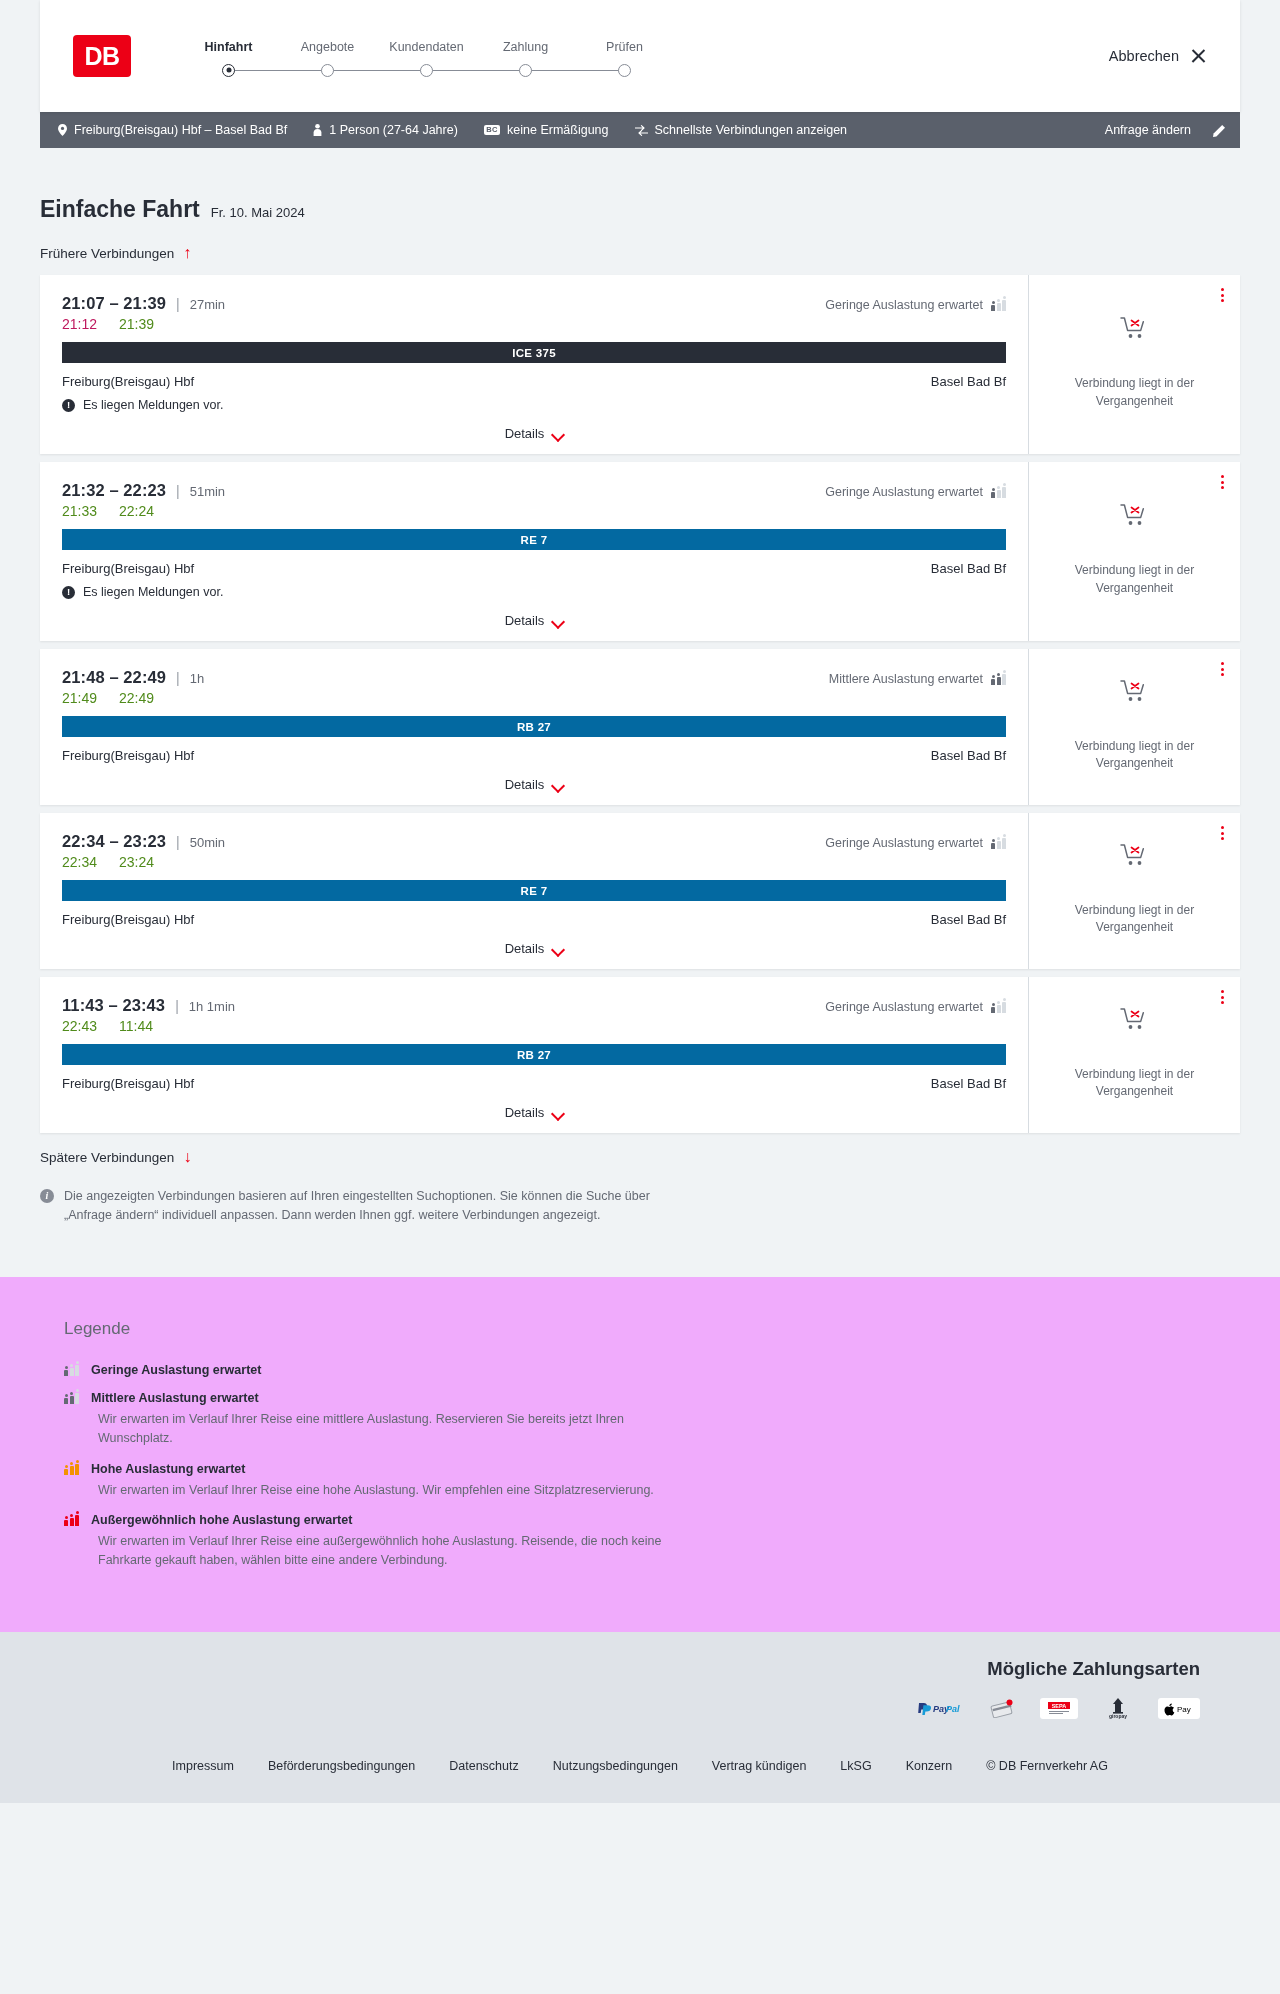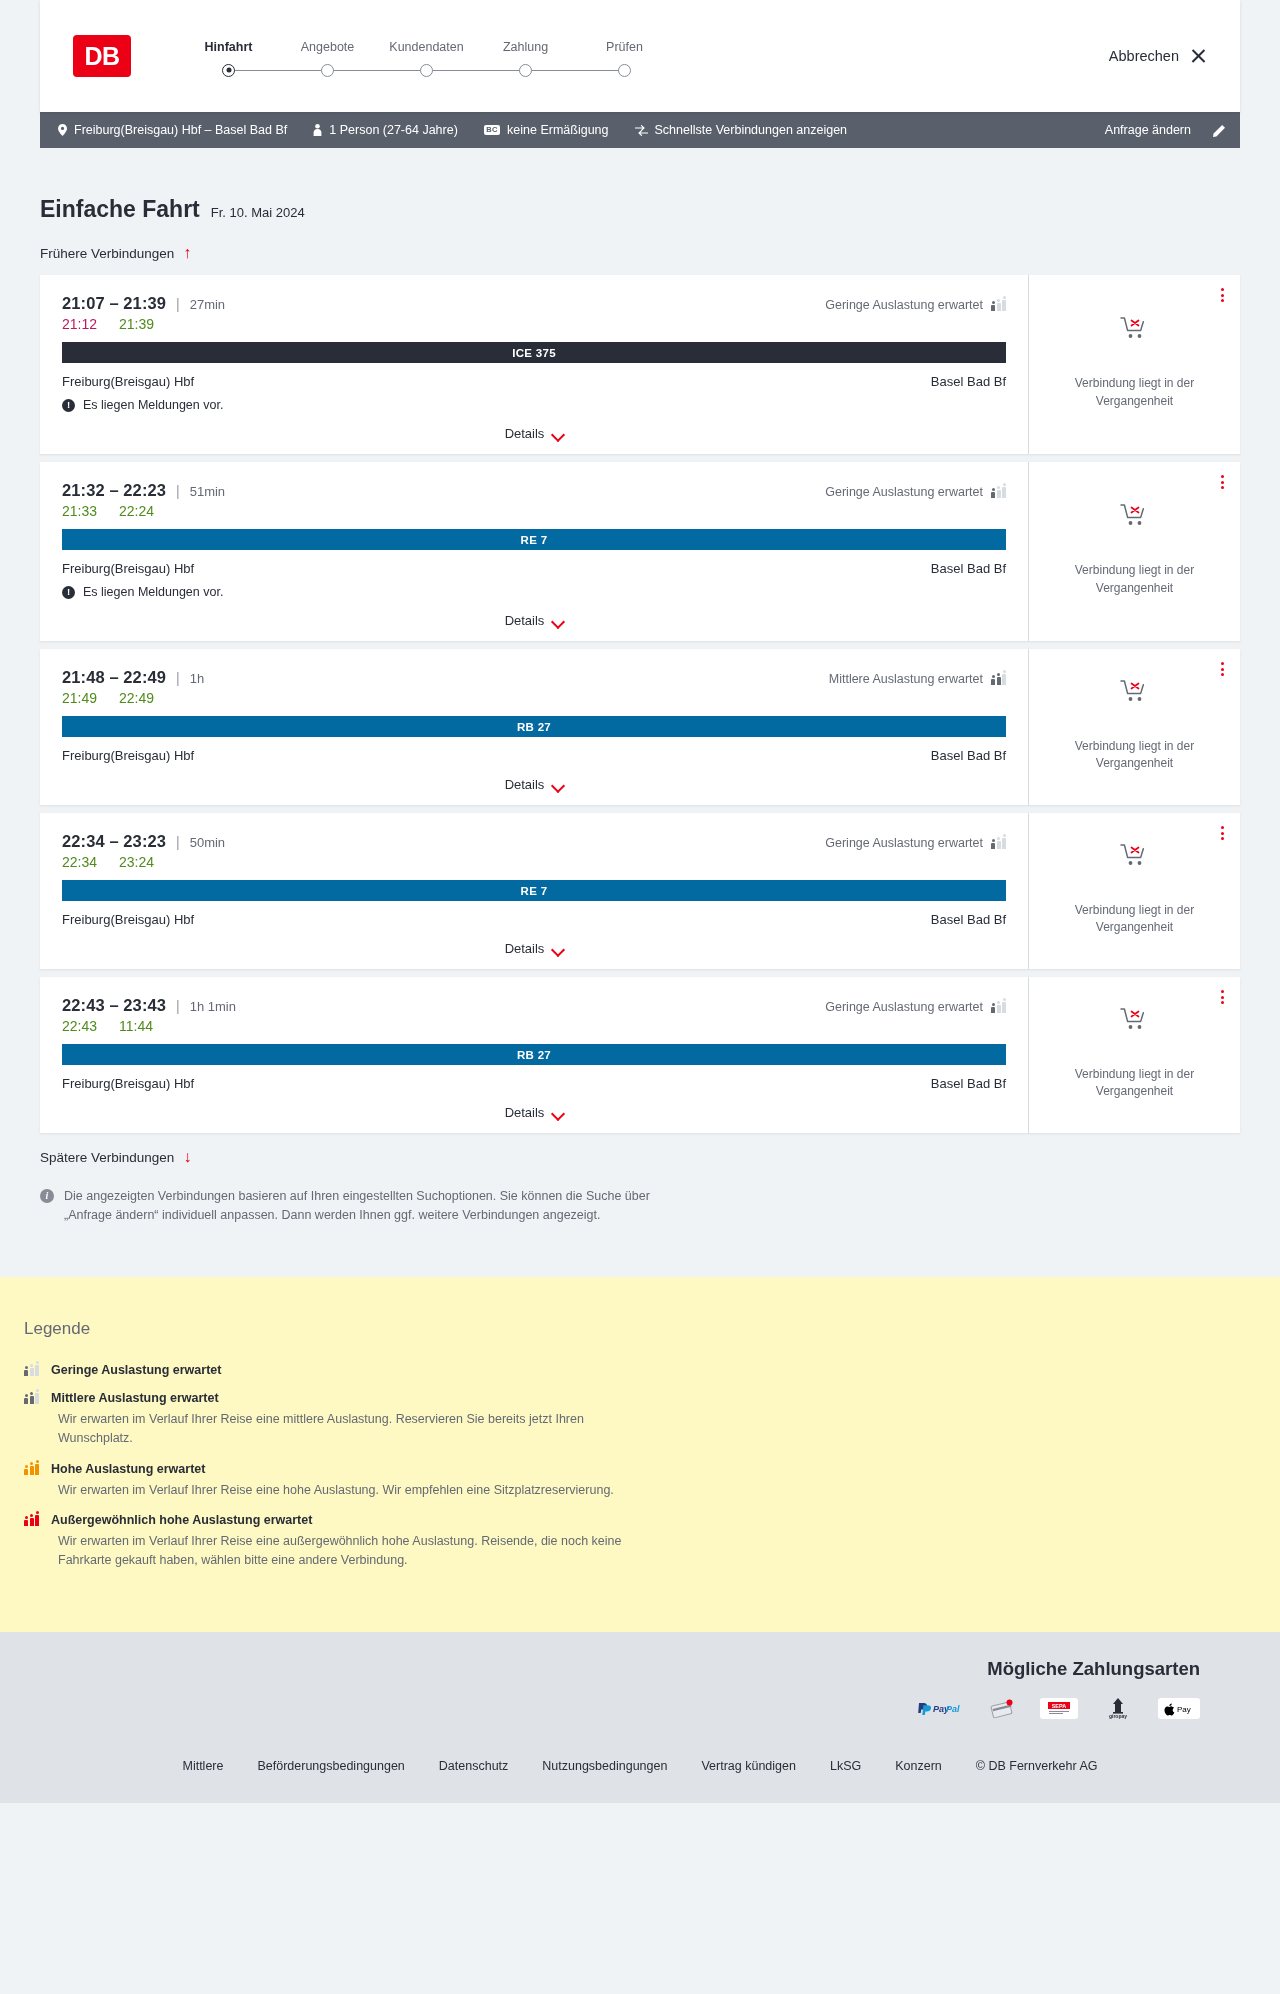--- a/index.html
+++ b/index.html
@@ -366,22 +366,22 @@
     justify-content: center;
     flex: none;
     margin-top: 2px;
     font-style: italic;
     font-family: "Liberation Serif", serif;
   }
   .info-note .txt { max-width: 610px; }
 
   
   .legend-sec {
-    background: #fef9c3;
-    padding: 42px 40px 48px 24px;
+    background: #f0abfc;
+    padding: 42px 40px 48px 64px;
   }
   .legend-title {
     font-size: 17px;
     color: #646973;
     margin-bottom: 24px;
   }
   .leg-item { margin-bottom: 14px; }
   .leg-head {
     display: flex;
     align-items: center;
@@ -765,21 +765,21 @@
                 <circle cx="10.5" cy="21" r="1.9" fill="#646973"></circle>
                 <circle cx="19.5" cy="21" r="1.9" fill="#646973"></circle>
                 <path d="M11.5 5.5l7 5M18.5 5.5l-7 5" stroke="#ec0016" stroke-width="1.7" stroke-linecap="round"></path>
               </svg></span>
             <span class="past-txt">Verbindung liegt in der Vergangenheit</span>
           </div>
         </div>
         <div class="conn">
           <div class="conn-left">
             <div class="row-times">
-              <span class="times-main">22:43 – 23:43</span>
+              <span class="times-main">11:43 – 23:43</span>
               <span class="sep-pipe">|</span>
               <span class="dur">1h 1min</span>
               <span class="occ">
                 <span>Geringe Auslastung erwartet</span>
                 <span class="occ-ico">
                   <span class="pf p1" style="background:#646973"></span>
                   <span class="pf p2" style="background:#d7dce1"></span>
                   <span class="pf p3" style="background:#d7dce1"></span>
                 </span>
               </span>
@@ -917,21 +917,21 @@
           <rect width="32" height="15" rx="2.5" fill="#ffffff"></rect>
           <path d="M8.2 4.3c.4-.5.7-1.2.6-1.9-.6 0-1.4.4-1.8.9-.4.5-.7 1.2-.6 1.8.7.1 1.4-.3 1.8-.8Z" fill="#000"></path>
           <path d="M8.8 5.3c-1 0-1.8.6-2.3.6-.5 0-1.2-.5-2-.5-1 0-2 .6-2.5 1.5-1.1 1.9-.3 4.6.8 6.1.5.7 1.1 1.5 1.9 1.5.8 0 1-.5 2-.5.9 0 1.2.5 2 .5s1.3-.7 1.8-1.4c.6-.8.8-1.6.8-1.6s-1.6-.6-1.6-2.4c0-1.5 1.2-2.2 1.3-2.3-.7-1-1.8-1.1-2.2-1.1Z" fill="#000"></path>
           <text x="14" y="11" font-family="Liberation Sans, sans-serif" font-size="8" font-weight="500" fill="#000">Pay</text>
         </svg>
       </div>
     </div>
   </div>
 
   <div class="footer-links">
-    <span>Mittlere</span>
+    <span>Impressum</span>
     <span>Beförderungsbedingungen</span>
     <span>Datenschutz</span>
     <span>Nutzungsbedingungen</span>
     <span>Vertrag kündigen</span>
     <span>LkSG</span>
     <span>Konzern</span>
     <span class="copy">© DB Fernverkehr AG</span>
   </div>
 
 </div>

